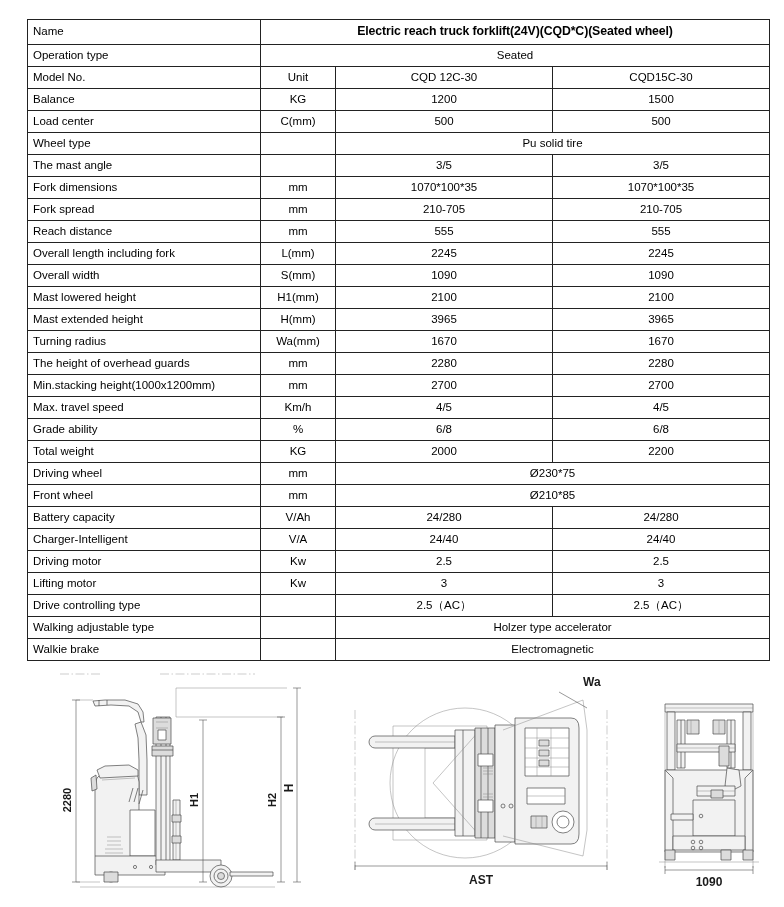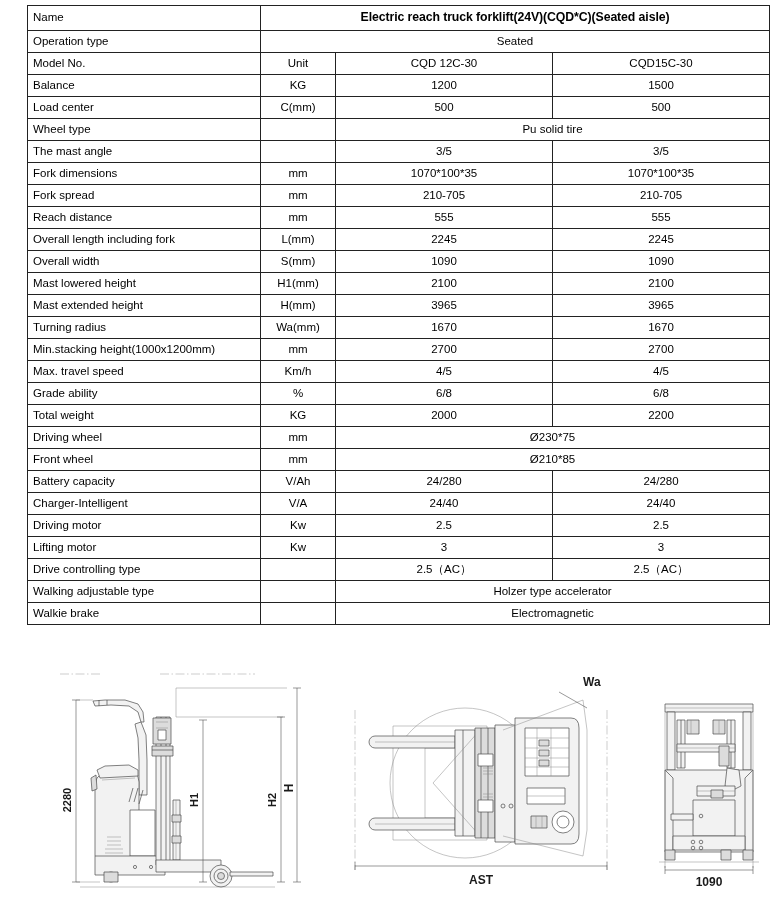--- a/index.html
+++ b/index.html
@@ -13,21 +13,21 @@
     font-family: "Liberation Sans", sans-serif;
     color: #000000;
     position: relative;
     overflow: hidden;
   }
 
   
   #spec-table-wrap {
     position: absolute;
     left: 27px;
-    top: 5px;
+    top: 19px;
     width: 742px;
   }
   table.spec {
     border-collapse: collapse;
     width: 742px;
     table-layout: fixed;
   }
   table.spec col.c-name  { width: 233px; }
   table.spec col.c-unit  { width: 75px;  }
   table.spec col.c-m1    { width: 217px; }
@@ -98,21 +98,21 @@
     <colgroup>
       <col class="c-name">
         <col class="c-unit">
         <col class="c-m1">
         <col class="c-m2">
     </colgroup>
     <tbody>
 
       <tr class="head">
         <td class="name">Name</td>
-        <td class="ctr title" colspan="3">Electric reach truck forklift(24V)(CQD*C)(Seated aisle)</td>
+        <td class="ctr title" colspan="3">Electric reach truck forklift(24V)(CQD*C)(Seated wheel)</td>
       </tr>
 
       <tr>
         <td class="name">Operation type</td>
         <td class="ctr" colspan="3">Seated</td>
       </tr>
 
       <tr>
         <td class="name">Model No.</td>
         <td class="ctr">Unit</td>
@@ -198,20 +198,26 @@
         <td class="ctr">3965</td>
       </tr>
 
       <tr>
         <td class="name">Turning radius</td>
         <td class="ctr">Wa(mm)</td>
         <td class="ctr">1670</td>
         <td class="ctr">1670</td>
       </tr>
 
+      <tr>
+        <td class="name">The height of overhead guards</td>
+        <td class="ctr">mm</td>
+        <td class="ctr">2280</td>
+        <td class="ctr">2280</td>
+      </tr>
 
       <tr>
         <td class="name">Min.stacking height(1000x1200mm)</td>
         <td class="ctr">mm</td>
         <td class="ctr">2700</td>
         <td class="ctr">2700</td>
       </tr>
 
 
       <tr>

